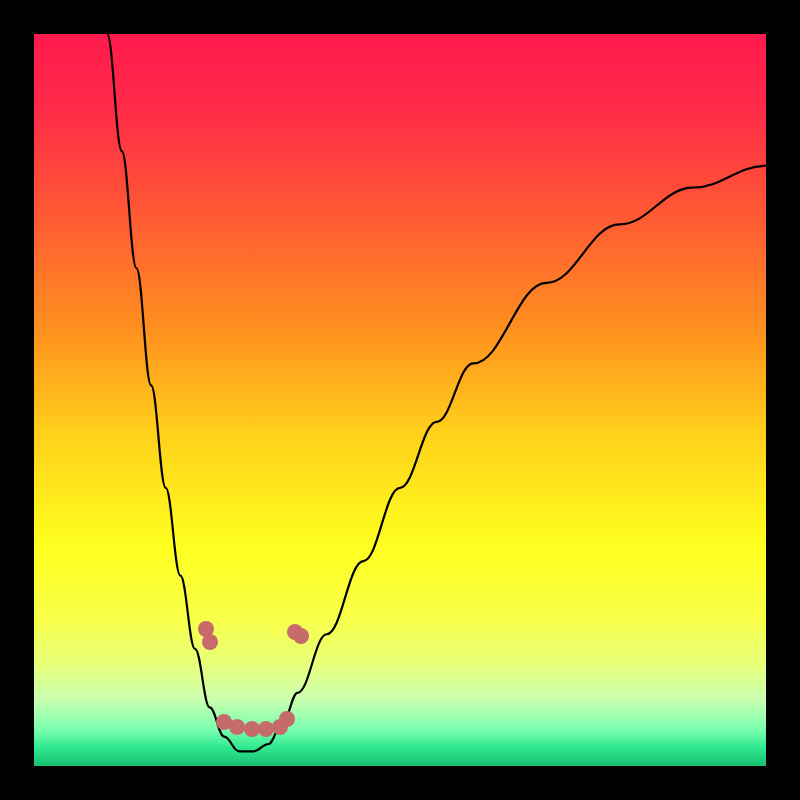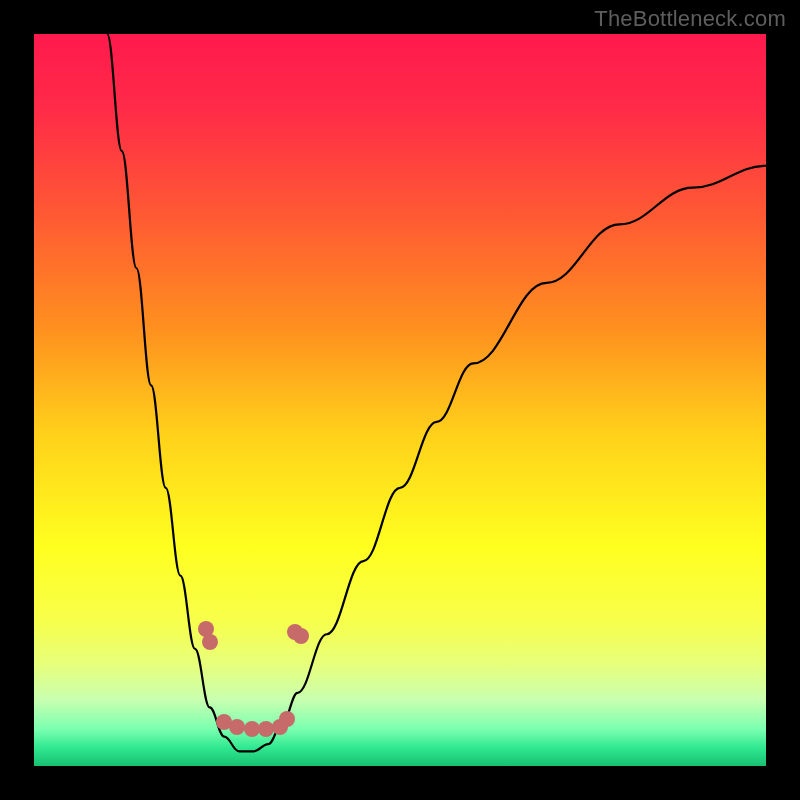--- a/index.html
+++ b/index.html
@@ -80,15 +80,14 @@
           <circle cx="218" cy="695" r="8" fill="#c66a6a"></circle>
           <circle cx="232" cy="695" r="8" fill="#c66a6a"></circle>
           <circle cx="246" cy="693" r="8" fill="#c66a6a"></circle>
           <circle cx="253" cy="685" r="8" fill="#c66a6a"></circle>
           <circle cx="261" cy="598" r="8" fill="#c66a6a"></circle>
           <circle cx="267" cy="602" r="8" fill="#c66a6a"></circle>
         </g>
     </svg>
   </div>
 
-  <div class="watermark">TheBottleneck.com</div>
 
 </div>
 
 </body></html>

